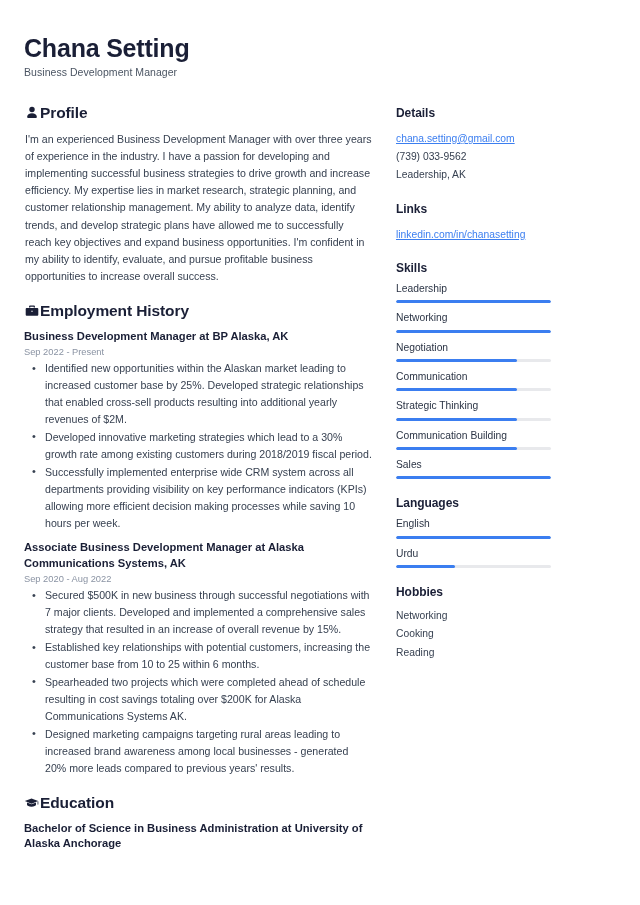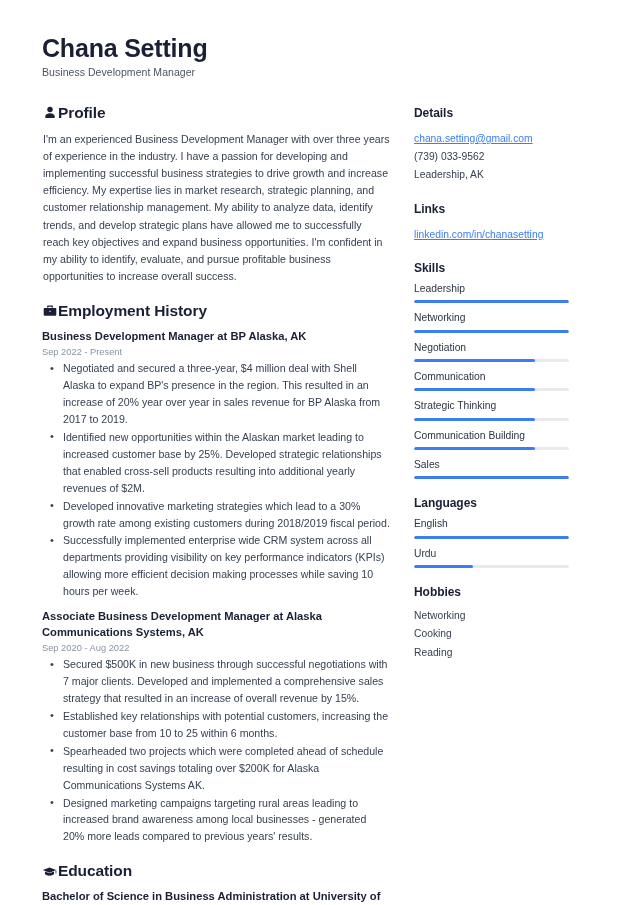--- a/index.html
+++ b/index.html
@@ -15,21 +15,21 @@
     font-family: "Liberation Sans", sans-serif;
     color: #1f2937;
     overflow: hidden;
   }
 
   .page {
     position: relative;
     width: 640px;
     height: 905px;
     background: #ffffff;
-    padding: 34px 26px 0 42px;
+    padding: 34px 26px 0 24px;
   }
 
   
   .header { margin-bottom: 26px; }
 
   .full-name {
     font-size: 25px;
     font-weight: 700;
     letter-spacing: -0.2px;
     color: #1a1f36;
@@ -235,21 +235,20 @@
               <path d="M1.8 4.6h12.4c.6 0 1 .5 1 1v6.8c0 .6-.4 1-1 1H1.8c-.6 0-1-.4-1-1V5.6c0-.5.4-1 1-1zm5.4 3.1v1.1h1.6V7.7H7.2z"></path>
             </svg>
           </span>
           <span class="section-title">Employment History</span>
         </div>
 
         <div class="entry">
           <div class="entry-title">Business Development Manager at BP Alaska, AK</div>
           <div class="entry-date">Sep 2022 - Present</div>
           <ul class="bullets">
-            <li>Negotiated and secured a three-year, $4 million deal with Shell Alaska to expand BP's presence in the region. This resulted in an increase of 20% year over year in sales revenue for BP Alaska from 2017 to 2019.</li>
             <li>Identified new opportunities within the Alaskan market leading to increased customer base by 25%. Developed strategic relationships that enabled cross-sell products resulting into additional yearly revenues of $2M.</li>
             <li>Developed innovative marketing strategies which lead to a 30% growth rate among existing customers during 2018/2019 fiscal period.</li>
             <li>Successfully implemented enterprise wide CRM system across all departments providing visibility on key performance indicators (KPIs) allowing more efficient decision making processes while saving 10 hours per week.</li>
           </ul>
         </div>
 
         <div class="entry">
           <div class="entry-title">Associate Business Development Manager at Alaska Communications Systems, AK</div>
           <div class="entry-date">Sep 2020 - Aug 2022</div>
           <ul class="bullets">

